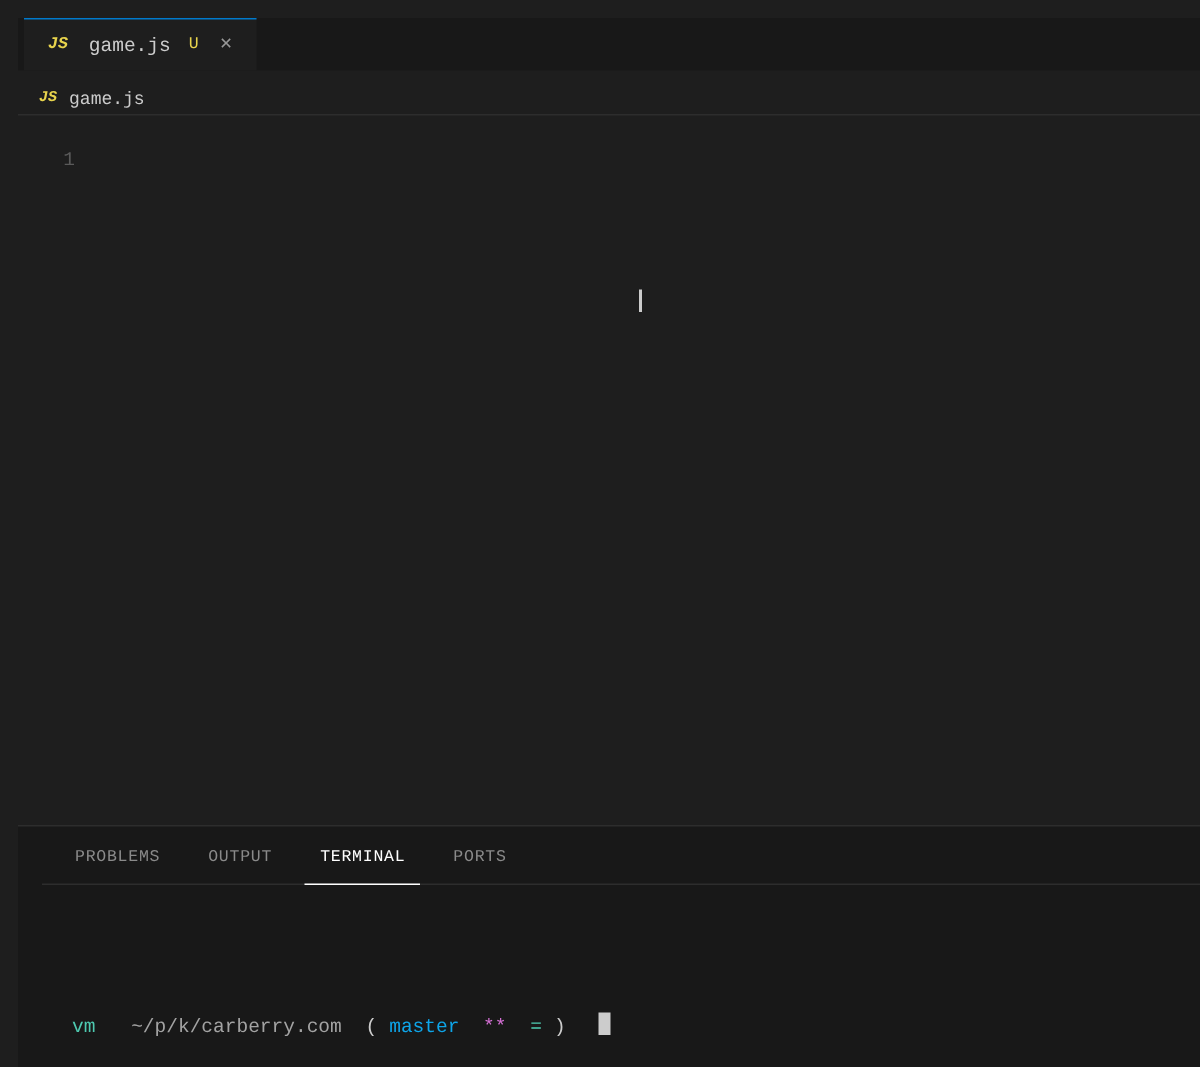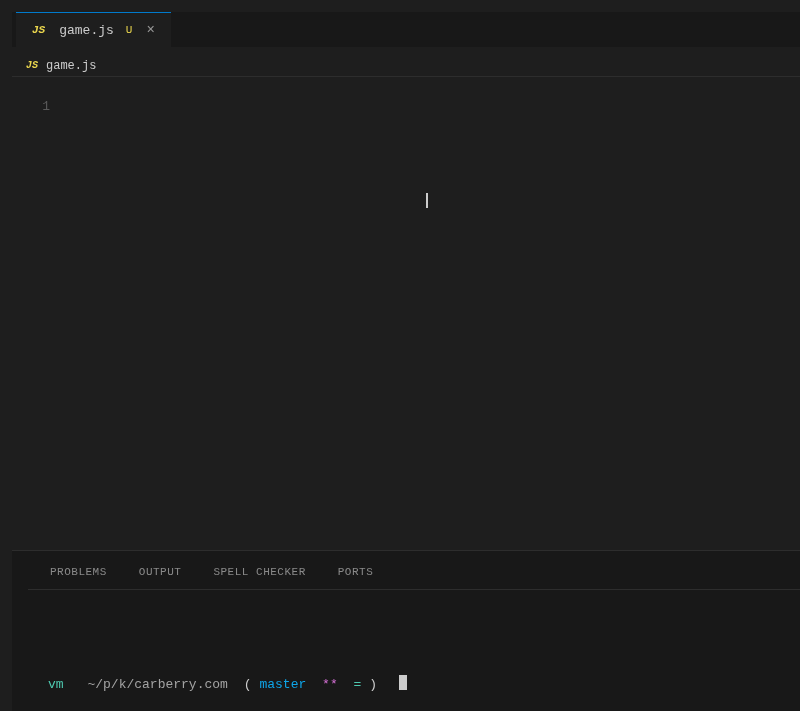--- a/index.html
+++ b/index.html
@@ -245,21 +245,21 @@
   </div>
   <div class="editor-content">
     <div class="cursor"></div>
   </div>
 </div>
 
 <div class="panel">
   <div class="panel-tabs">
     <div class="panel-tab">PROBLEMS</div>
     <div class="panel-tab">OUTPUT</div>
-    <div class="panel-tab">SPELL CHECKER</div>
+    <div class="panel-tab active">TERMINAL</div>
     <div class="panel-tab">PORTS</div>
   </div>
 
   <div class="terminal-content">
     <div class="terminal-line">
       <span class="term-vm">vm</span>
       <span class="term-white">&nbsp;</span>
       <span class="term-path">~/p/k/carberry.com</span>
       <span class="term-white">&nbsp;(</span>
       <span class="term-branch">master</span>

